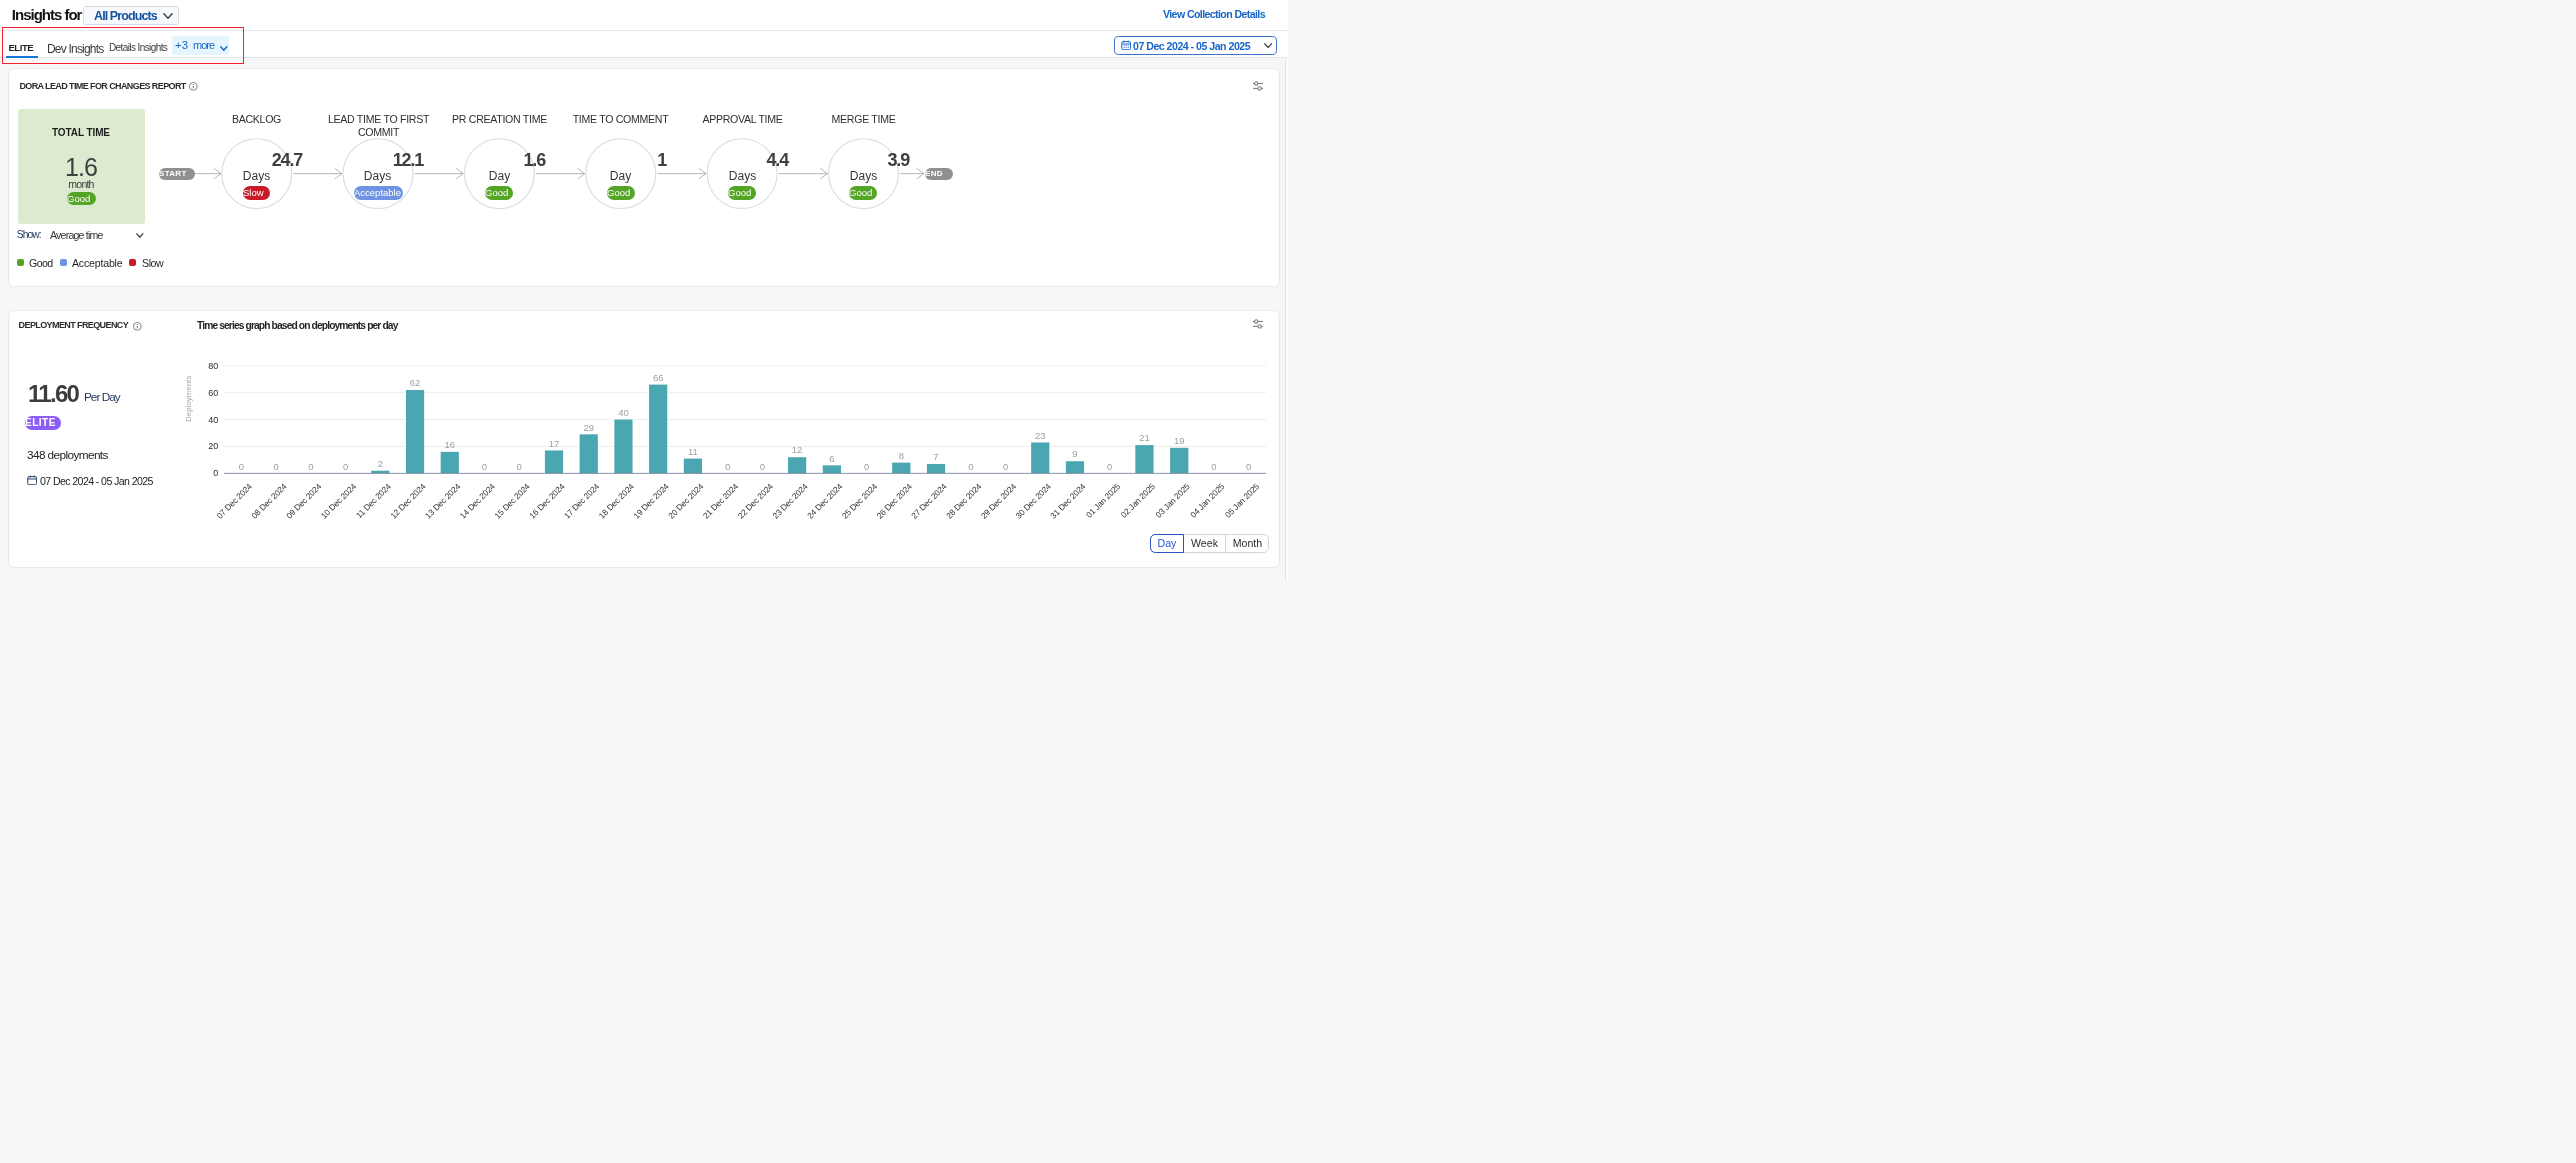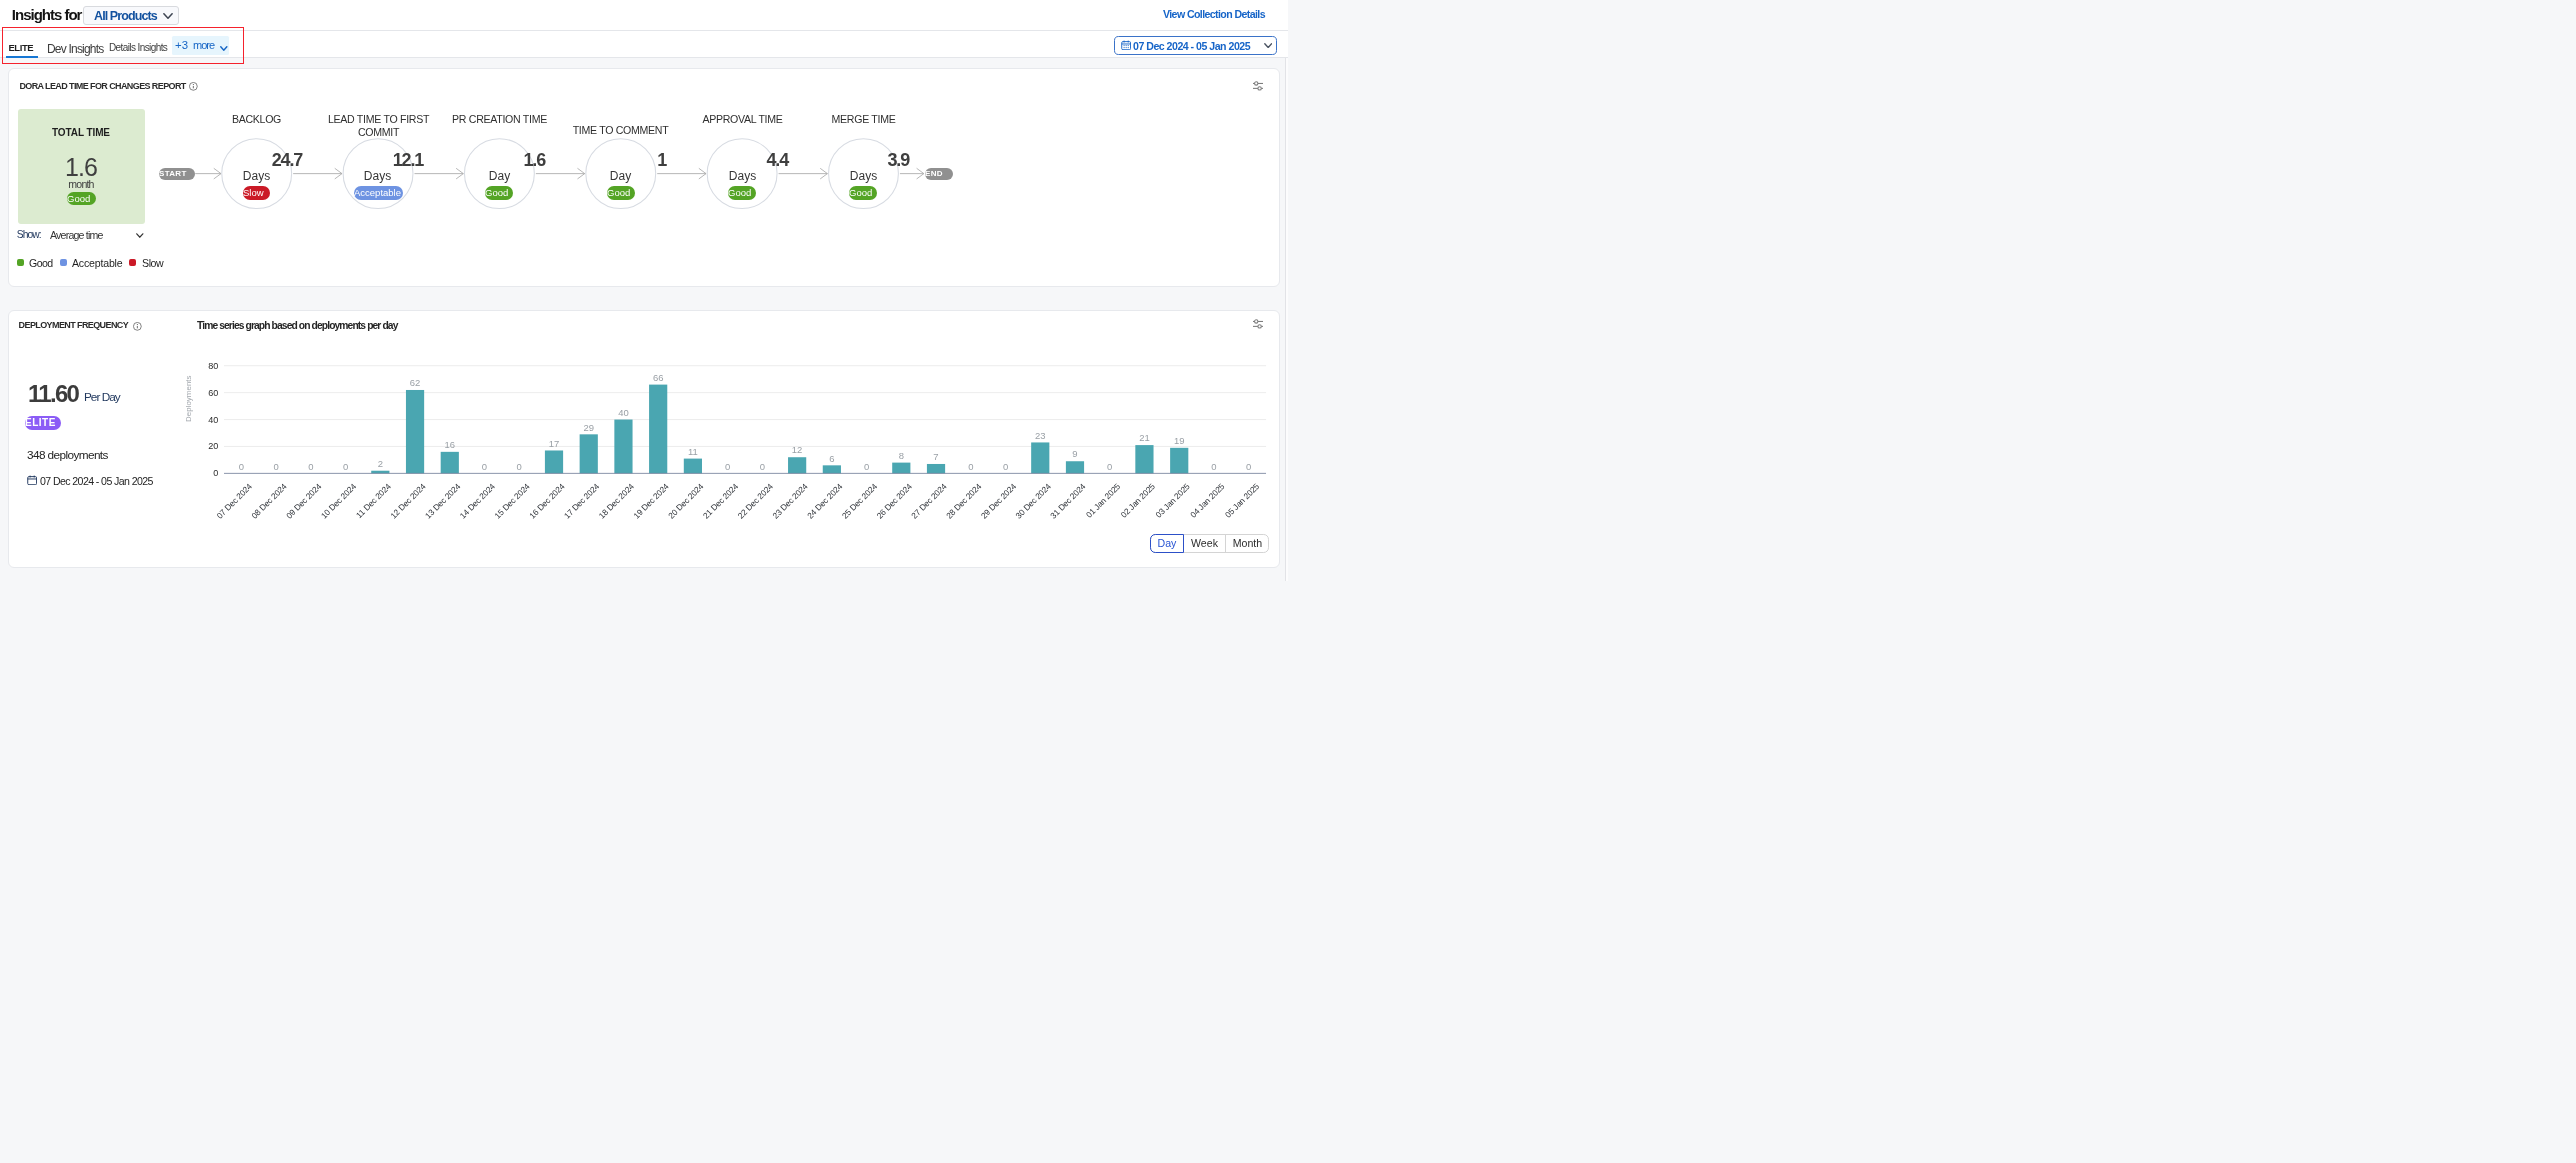--- a/index.html
+++ b/index.html
@@ -111,21 +111,21 @@
     <circle cx="338.0" cy="228.5" r="46.0" fill="#fff" stroke="#d7dbe2" stroke-width="1.4"></circle>
     <circle cx="497.8" cy="228.5" r="46.0" fill="#fff" stroke="#d7dbe2" stroke-width="1.4"></circle>
     <circle cx="657.6" cy="228.5" r="46.0" fill="#fff" stroke="#d7dbe2" stroke-width="1.4"></circle>
     <circle cx="817.4" cy="228.5" r="46.0" fill="#fff" stroke="#d7dbe2" stroke-width="1.4"></circle>
     <circle cx="977.2" cy="228.5" r="46.0" fill="#fff" stroke="#d7dbe2" stroke-width="1.4"></circle>
     <circle cx="1137.0" cy="228.5" r="46.0" fill="#fff" stroke="#d7dbe2" stroke-width="1.4"></circle>
   </svg>
 <div class="abs clabel" style="left:173px;top:113px;width:167px">BACKLOG</div>
 <div class="abs clabel" style="left:295px;top:113px;width:167px">LEAD TIME TO FIRST<br>COMMIT</div>
 <div class="abs clabel" style="left:416px;top:113px;width:167px">PR CREATION TIME</div>
-<div class="abs clabel" style="left:537px;top:124px;width:167px">TIME TO COMMENT</div>
+<div class="abs clabel" style="left:537px;top:113px;width:167px">TIME TO COMMENT</div>
 <div class="abs clabel" style="left:659px;top:113px;width:167px">APPROVAL TIME</div>
 <div class="abs clabel" style="left:780px;top:113px;width:167px">MERGE TIME</div>
 <div class="abs cval" style="left:211px;top:150px;width:91px">24.7</div>
 <div class="abs cunit" style="left:211px;top:169px;width:91px">Days</div>
 <div class="abs pill" style="left:243px;top:186px;width:26.6px;height:13.7px;line-height:13.7px;background:#cb1a27">Slow</div>
 <div class="abs cval" style="left:332px;top:150px;width:91px">12.1</div>
 <div class="abs cunit" style="left:332px;top:169px;width:91px">Days</div>
 <div class="abs pill" style="left:354px;top:186px;width:49px;height:13.7px;line-height:13.7px;background:#6e93e2">Acceptable</div>
 <div class="abs cval" style="left:454px;top:150px;width:91px">1.6</div>
 <div class="abs cunit" style="left:454px;top:169px;width:91px">Day</div>

